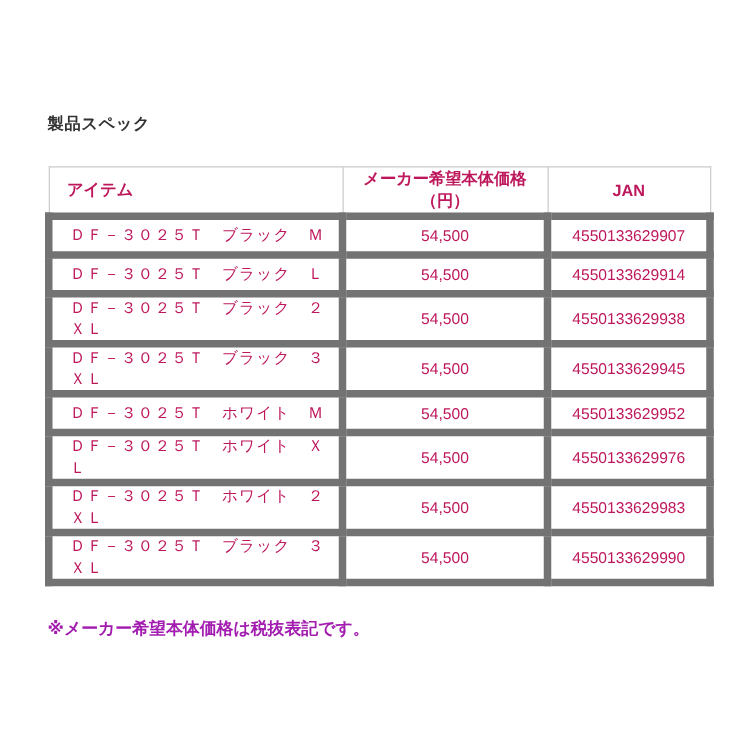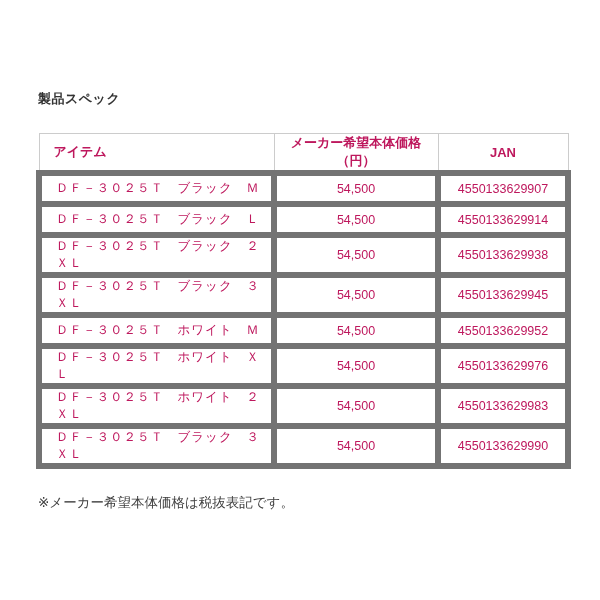--- a/index.html
+++ b/index.html
@@ -61,22 +61,22 @@
   .spec-table td.cell-item {
     text-align: left;
     padding-left: 14px;
     letter-spacing: 1px;
   }
   .footnote {
     position: absolute;
     left: 38px;
     top: 494px;
     font-size: 13.5px;
-    font-weight: normal;
-    color: #404040;
+    font-weight: bold;
+    color: #a21caf;
   }
 </style>
 </head>
 <body>
 
 <div class="page">
 
   <div class="section-title">製品スペック</div>
 
   <table class="spec-table">

